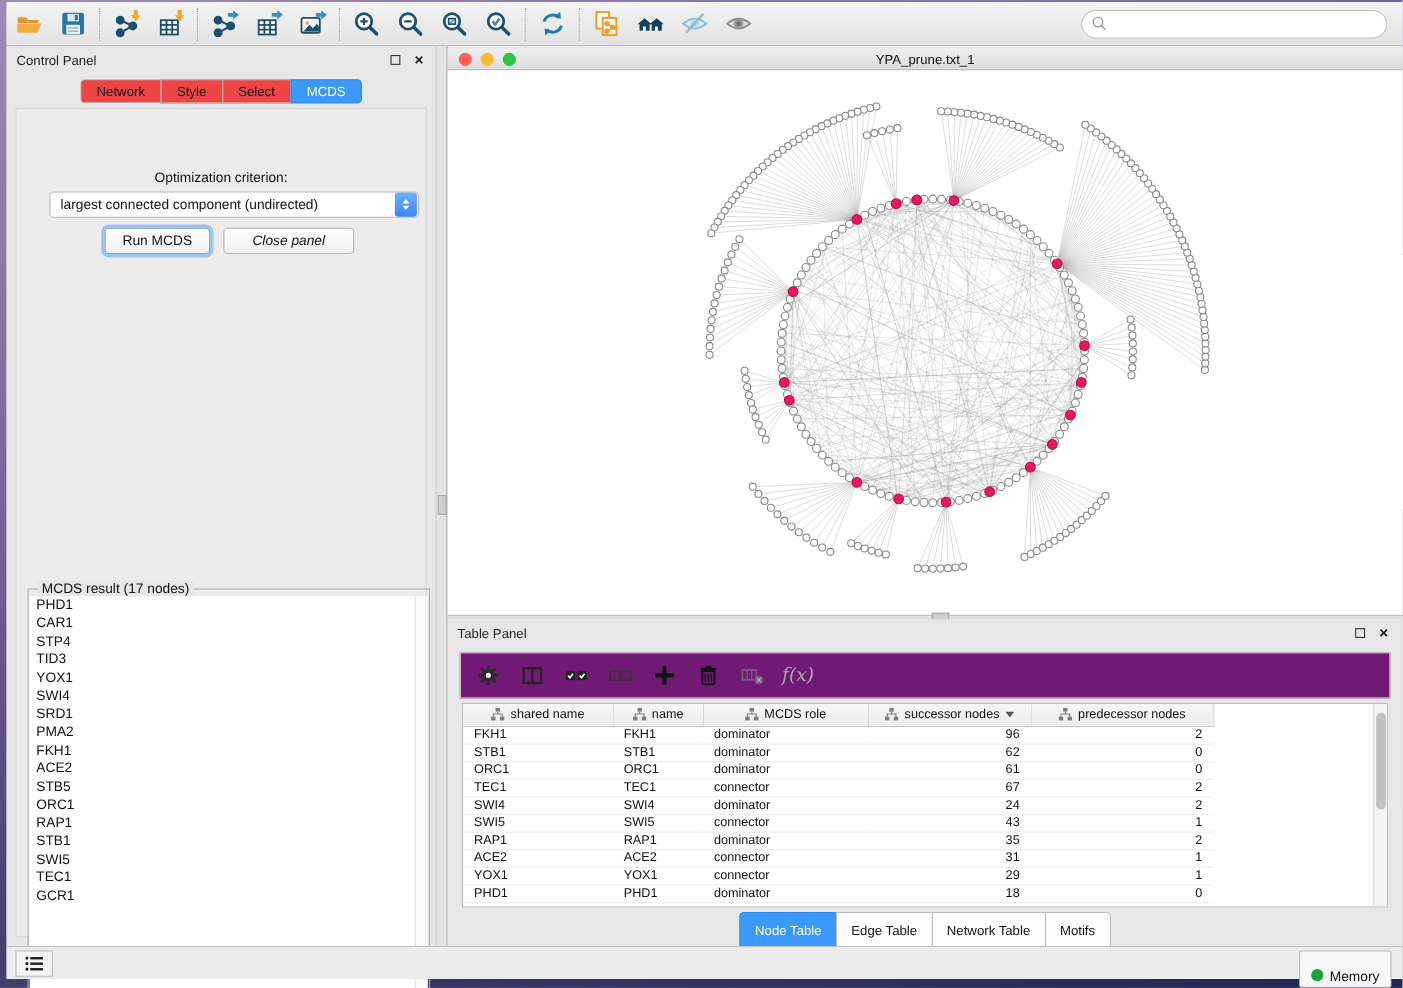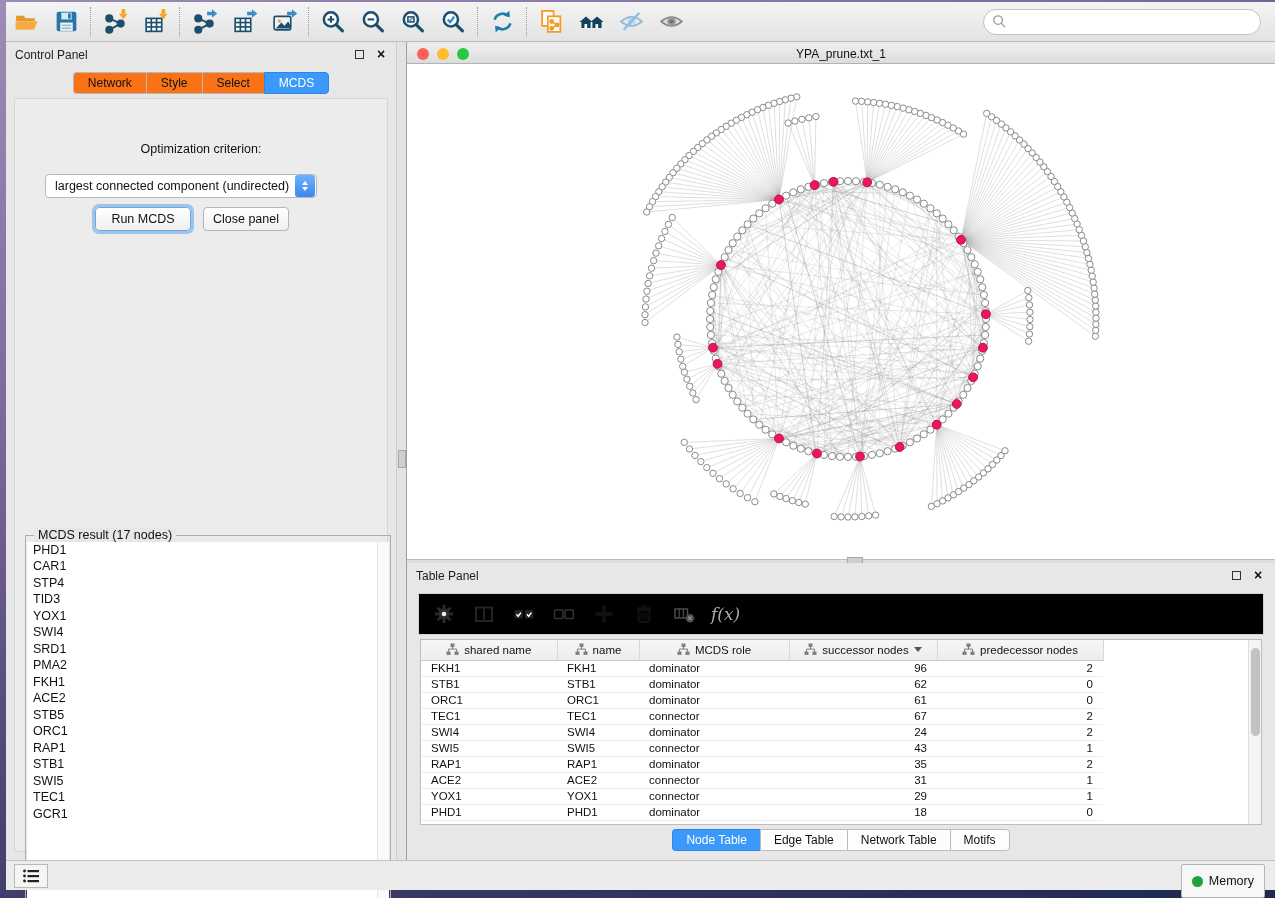--- a/index.html
+++ b/index.html
@@ -22,28 +22,28 @@
 
   
   .control-panel { position:absolute; left:0; top:40px; width:390px; height:818px; background:#e7e7e7; }
   .panel-head { position:absolute; left:0; top:0; width:100%; height:26px; display:flex; align-items:center; }
   .panel-title { font-size:12px; color:#222; padding-left:9px; }
   .panel-ctl { position:absolute; top:5px; width:14px; height:14px; display:flex; align-items:center; justify-content:center; font-size:12px; color:#111; }
   .float-box { width:9px; height:9px; border:1.4px solid #333; }
   .close-x { font-weight:bold; font-size:14px; line-height:1; }
   .tabs-row { position:absolute; left:0; top:30px; width:100%; display:flex; justify-content:center; }
   .tab { height:22px; padding:0 14px; display:flex; align-items:center; font-size:12px;
-    background:#f97316; border:1px solid #b9b9b9; border-right:none; color:#111; }
+    background:#ef4444; border:1px solid #b9b9b9; border-right:none; color:#111; }
   .tab:first-child { border-radius:4px 0 0 4px; }
   .tab:last-child { border-radius:0 4px 4px 0; border-right:1px solid #b9b9b9; }
   .tab.active { background:#3b99fc; color:#fff; border-color:#2e86e6; }
   .inner-panel { position:absolute; left:8px; top:56px; width:374px; height:754px;
     background:#ececec; border:1px solid #d6d6d6; }
-  .opt-label { position:absolute; left:0; top:43px; width:100%; text-align:center; font-size:12.5px; color:#111; }
-  .dropdown { position:absolute; left:30px; top:75px; width:272px; height:24px; background:#fff;
+  .opt-label { position:absolute; left:0; top:55px; width:100%; text-align:center; font-size:12.5px; color:#111; }
+  .dropdown { position:absolute; left:30px; top:75px; width:336px; height:24px; background:#fff;
     border:1px solid #b9b9b9; border-radius:4px; display:flex; align-items:center; }
   .dropdown-text { flex:1; font-size:12.5px; padding-left:9px; color:#111; white-space:nowrap; }
   .dropdown-stepper { width:20px; height:22px; margin-right:1px; border-radius:3px;
     background:linear-gradient(#6fb1fb,#3b87f2); display:flex; flex-direction:column; align-items:center; justify-content:center; gap:2px; }
   .caret-up { width:0;height:0;border-left:3.5px solid transparent;border-right:3.5px solid transparent;border-bottom:4px solid #fff; }
   .caret-dn { width:0;height:0;border-left:3.5px solid transparent;border-right:3.5px solid transparent;border-top:4px solid #fff; }
   .btn { position:absolute; top:108px; height:24px; background:linear-gradient(#ffffff,#f0f0f0);
     border:1px solid #b5b5b5; border-radius:4px; font-size:12.5px; color:#111;
     display:flex; align-items:center; justify-content:center; }
   .btn.focus { box-shadow:0 0 0 3px #9cc5ee; border-color:#77a6d8; }
@@ -65,47 +65,47 @@
     background:linear-gradient(#efefef,#dcdcdc); border-bottom:1px solid #b3b3b3; }
   .traffic { position:absolute; top:4px; width:12px; height:12px; border-radius:50%; }
   .net-title { position:absolute; width:100%; text-align:center; top:3px; font-size:12px; color:#111; }
   .net-canvas { position:absolute; left:0; top:22px; width:868px; height:495px; background:#fff; }
   .hdivider { position:absolute; left:0; top:517px; width:100%; height:4px; background:#dedede; border-top:1px solid #bdbdbd; }
   .h-handle { position:absolute; left:440px; top:-3px; width:16px; height:8px; background:#cfcfcf; border:1px solid #a8a8a8; }
 
   
   .table-panel { position:absolute; left:0; top:521px; width:868px; height:297px; background:#e7e7e7; }
   .tp-toolbar { position:absolute; left:11px; top:30px; width:846px; height:42px;
-    background:#000000; border:1px solid #d2d2d2; display:flex; align-items:center; padding-left:12px; gap:14px; }
+    background:#701a75; border:1px solid #d2d2d2; display:flex; align-items:center; padding-left:12px; gap:14px; }
   .tp-btn { width:26px; height:26px; display:flex; align-items:center; justify-content:center; }
   .tp-btn svg { width:22px; height:22px; }
   .fx-label { font-family:"DejaVu Serif", serif; font-style:italic; font-size:17px; color:#ababab; }
   .tbl-wrap { position:absolute; left:13px; top:76px; width:842px; height:186px; background:#fff; border:1px solid #bdbdbd; overflow:hidden; }
   .tbl-scroll { position:absolute; right:0; top:0; width:13px; height:100%; background:#f4f4f4; border-left:1px solid #ddd; }
   .tbl-thumb { position:absolute; left:1.5px; top:8px; width:9px; height:88px; background:#c2c2c2; border-radius:5px; }
   table.node-table { border-collapse:collapse; table-layout:fixed; font-size:11.5px; color:#111; }
   table.node-table th { background:linear-gradient(#f6f6f6,#ededed); border-right:1px solid #d8d8d8; border-bottom:1px solid #c9c9c9;
     font-weight:normal; height:20px; text-align:center; position:relative; }
   table.node-table td { height:16px; border-bottom:1px solid #ededed; padding:0 10px; white-space:nowrap; }
   td.num { text-align:right; }
   .th-inner { display:flex; align-items:center; justify-content:center; gap:5px; }
   .sort-caret { width:0;height:0;border-left:4px solid transparent;border-right:4px solid transparent;border-top:5px solid #555; }
   .bottom-tabs { position:absolute; left:0; top:266px; width:100%; display:flex; justify-content:center; }
-  .btab { height:22px; padding:4px 13px; display:flex; align-items:center; font-size:12px; background:#fdfdfd;
+  .btab { height:22px; padding:16px 13px; display:flex; align-items:center; font-size:12px; background:#fdfdfd;
     border:1px solid #bcbcbc; border-right:none; color:#111; }
   .btab:first-child { border-radius:4px 0 0 4px; }
   .btab:last-child { border-radius:0 4px 4px 0; border-right:1px solid #bcbcbc; }
   .btab.active { background:#3b99fc; color:#fff; border-color:#2e86e6; }
 
   
   .status-bar { position:absolute; left:0; bottom:0; width:100%; height:30px; background:#ececec; border-top:1px solid #c2c2c2; }
   .list-btn { position:absolute; left:8px; top:3px; width:34px; height:24px; background:#f5f5f5; border:1px solid #b9b9b9;
     display:flex; align-items:center; justify-content:center; }
   .memory-btn { position:absolute; right:10px; top:3px; height:16px; padding:16px 10px; background:#f7f7f7;
-    border:1px solid #b5b5b5; border-radius:2px; display:flex; align-items:center; gap:6px; font-size:12.5px; color:#111; }
+    border:1px solid #b5b5b5; border-radius:2px; display:flex; align-items:flex-start; gap:6px; font-size:12.5px; color:#111; }
   .mem-dot { width:11px; height:11px; border-radius:50%; background:#1fa23c; }
 </style>
 </head>
 <body>
 
 <div class="window">
 
   <div class="toolbar">
       <div class="tb-btn">
         <svg viewBox="0 0 26 26">
@@ -303,21 +303,21 @@
     <div class="inner-panel">
       <div class="opt-label">Optimization criterion:</div>
       <div class="dropdown">
         <span class="dropdown-text">largest connected component (undirected)</span>
         <span class="dropdown-stepper">
             <span class="caret-up"></span>
             <span class="caret-dn"></span>
           </span>
       </div>
       <div class="btn focus" style="left:80px; width:96px;">Run MCDS</div>
-      <div class="btn" style="left:188px; width:86px;">Close panel</div>
+      <div class="btn" style="left:188px; width:119px;font-style:italic;">Close panel</div>
       <div class="group-box">
         <span class="group-label">MCDS result (17 nodes)</span>
         <div class="mcds-list">
             <div class="mcds-item">PHD1</div>
             <div class="mcds-item">CAR1</div>
             <div class="mcds-item">STP4</div>
             <div class="mcds-item">TID3</div>
             <div class="mcds-item">YOX1</div>
             <div class="mcds-item">SWI4</div>
             <div class="mcds-item">SRD1</div>

